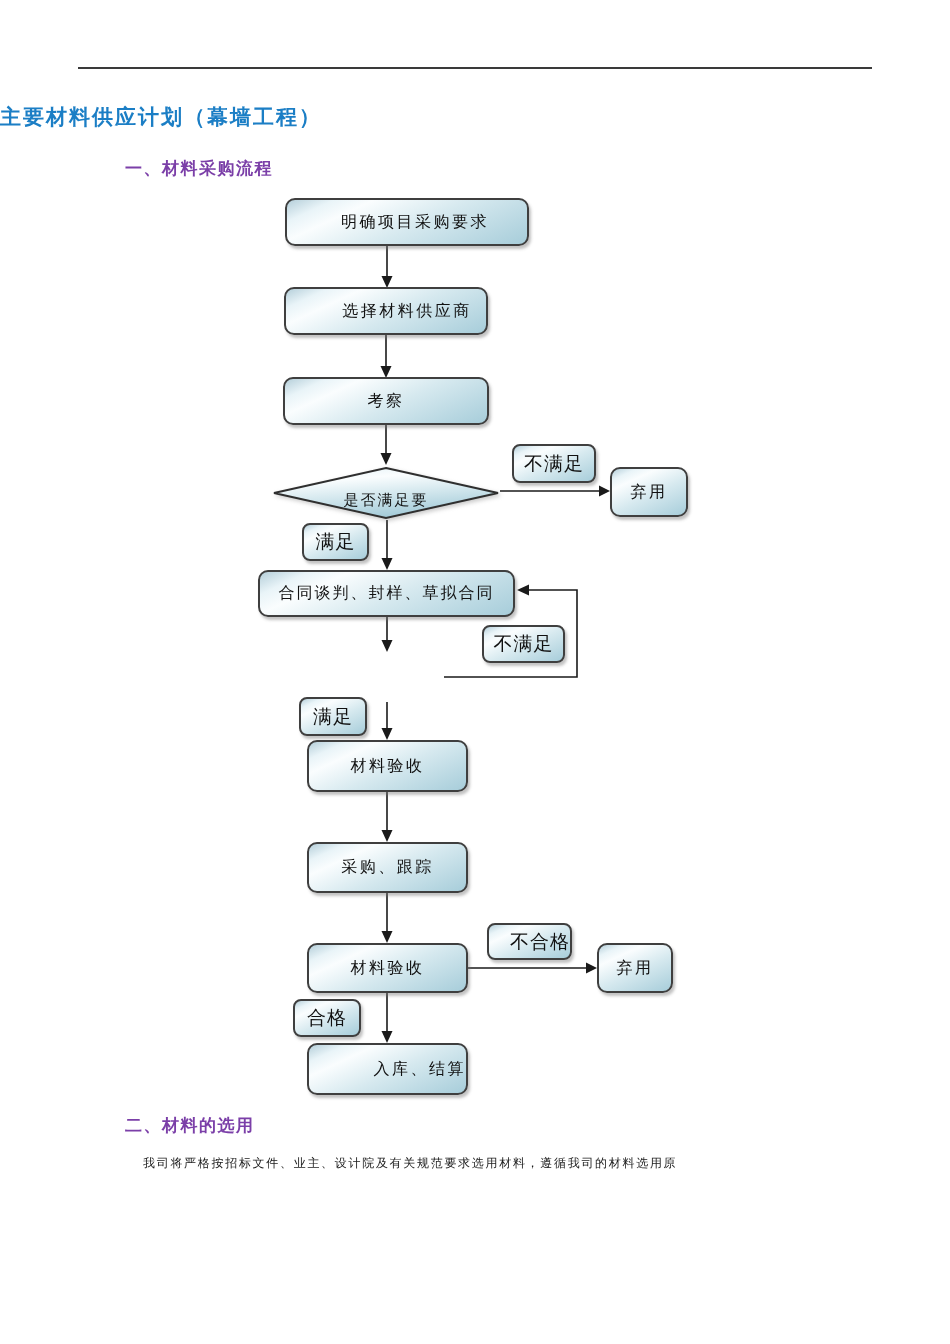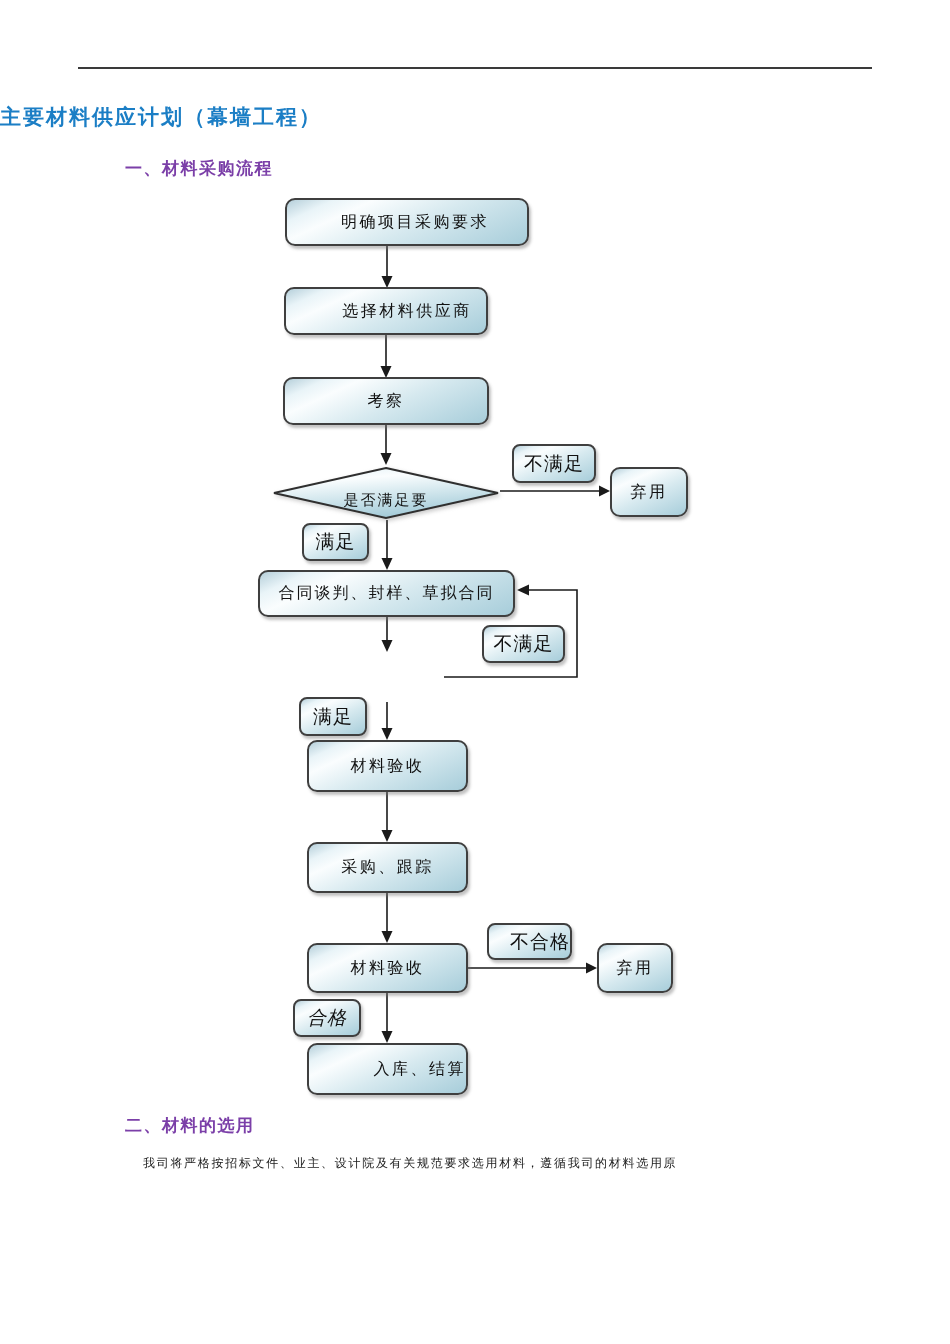--- a/index.html
+++ b/index.html
@@ -192,21 +192,21 @@
     </div>
 
     <div class="node small-label" style="left:487px;top:923px;width:85px;height:37px;justify-content:flex-end;">
       <span>不合格</span>
     </div>
 
     <div class="node" style="left:597px;top:943px;width:76px;height:50px;">
       <span>弃用</span>
     </div>
 
-    <div class="node small-label" style="left:293px;top:999px;width:68px;height:38px;font-style:italic;">
+    <div class="node small-label" style="left:293px;top:999px;width:68px;height:38px;">
       <span>合格</span>
     </div>
 
     <div class="node" style="left:307px;top:1043px;width:161px;height:52px;justify-content:flex-end;">
       <span>入库、结算</span>
     </div>
 
   </div>
 
   <h2 class="section-heading s2">二、材料的选用</h2>

